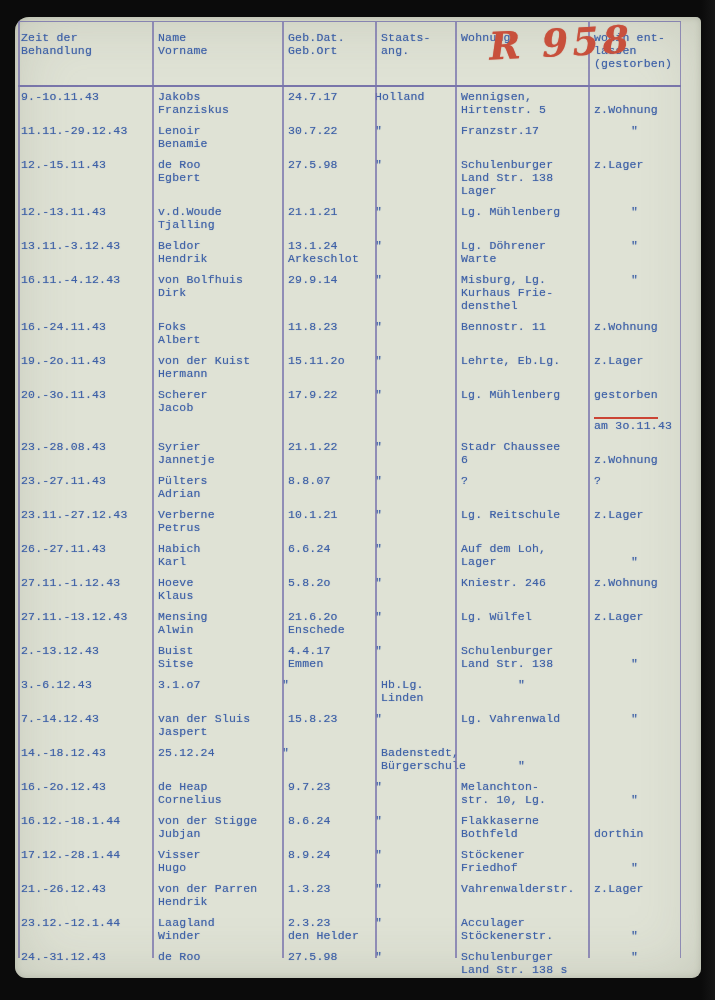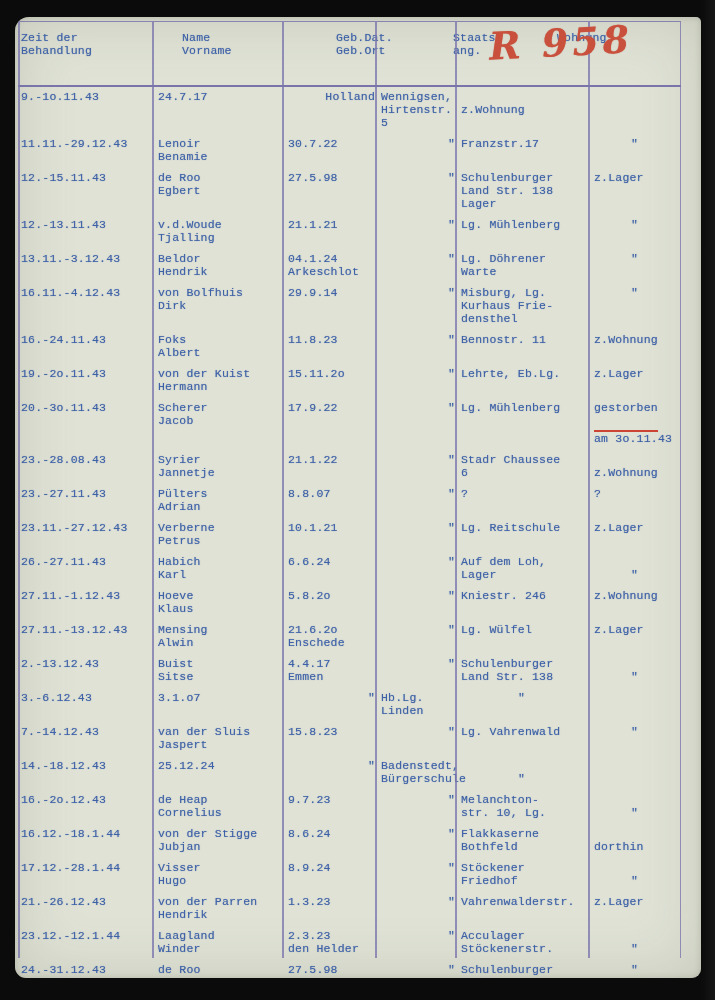--- a/index.html
+++ b/index.html
@@ -30,26 +30,26 @@
   .vline {
     position:absolute; top:0; width:1.5px; height:936px;
     background:rgba(122,117,173,0.78); z-index:2;
   }
   .grid { display:grid; grid-template-columns:134px 130px 93px 80px 133px 93px; }
   .type {
     font-size:11.5px; line-height:13px; letter-spacing:0.2px;
     color:#3e61a7; white-space:pre-line;
     text-shadow:0 0 1px rgba(62,97,167,0.55);
   }
-  .header-row { min-height:63px; border-bottom:2.5px solid rgba(110,105,165,0.9);gap:24px; }
+  .header-row { min-height:63px; border-bottom:2.5px solid rgba(110,105,165,0.9); }
   .header-row .cell { padding-top:9px; }
   .row { padding:3px 0 5px; }
   .cell { padding-left:6px; overflow:visible; }
   .c0 { padding-left:3px; }
-  .c3 { text-align:right; padding-left:0; }
+  .c3 { text-align:left; padding-left:0; }
   .ditto { text-align:center; padding-left:0; }
   .red-note {
     position:absolute; left:474px; top:6px; z-index:5;
     font-family:"DejaVu Serif",serif; font-style:italic; font-weight:600;
     font-size:38px; line-height:40px; letter-spacing:4px;
     color:#c8503c; transform:rotate(-3deg);
     text-shadow:0 0 1px rgba(200,80,60,0.6);
   }
   .red-underline {
     display:inline-block;
@@ -86,20 +86,22 @@
 ang.</div>
         <div class="cell type">Wohnung</div>
         <div class="cell type">wohin ent-
 lassen
 (gestorben)</div>
       </div>
 
       <div>
           <div class="grid row">
     <div class="cell type c0">9.-1o.11.43</div>
+    <div class="cell type c1">Jakobs
+Franziskus</div>
     <div class="cell type c2">24.7.17</div>
     <div class="cell type c3">Holland</div>
     <div class="cell type c4">Wennigsen,
 Hirtenstr. 5</div>
     <div class="cell type c5">
 z.Wohnung</div>
   </div>
           <div class="grid row">
     <div class="cell type c0">11.11.-29.12.43</div>
     <div class="cell type c1">Lenoir
@@ -126,21 +128,21 @@
 Tjalling</div>
     <div class="cell type c2">21.1.21</div>
     <div class="cell type c3">"</div>
     <div class="cell type c4">Lg. Mühlenberg</div>
     <div class="cell type c5 ditto">"</div>
   </div>
           <div class="grid row">
     <div class="cell type c0">13.11.-3.12.43</div>
     <div class="cell type c1">Beldor
 Hendrik</div>
-    <div class="cell type c2">04.1.24
+    <div class="cell type c2">13.1.24
 Arkeschlot</div>
     <div class="cell type c3">"</div>
     <div class="cell type c4">Lg. Döhrener
 Warte</div>
     <div class="cell type c5 ditto">"</div>
   </div>
           <div class="grid row">
     <div class="cell type c0">16.11.-4.12.43</div>
     <div class="cell type c1">von Bolfhuis
 Dirk</div>

